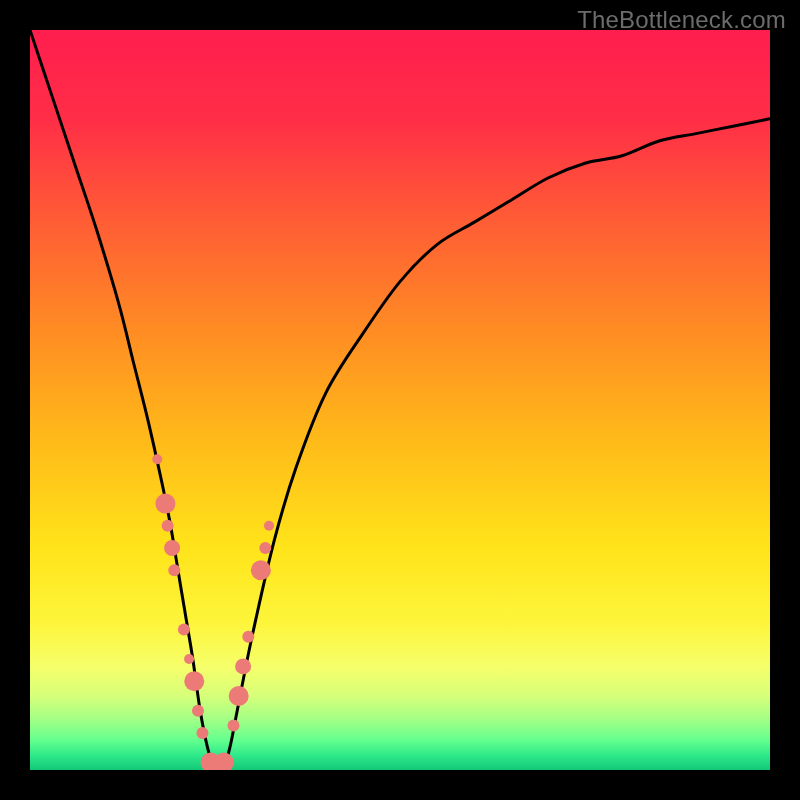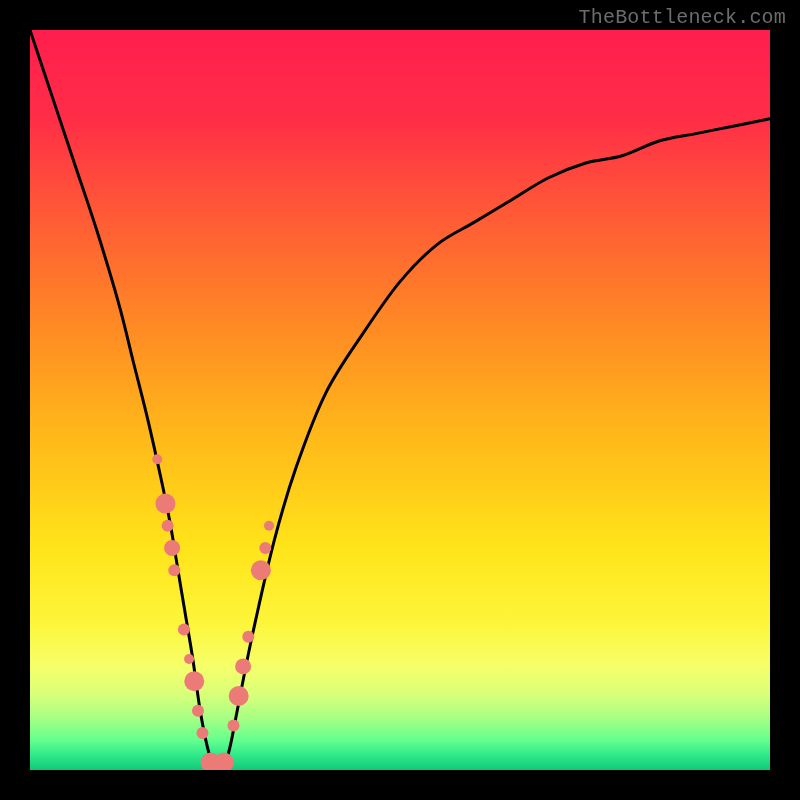--- a/index.html
+++ b/index.html
@@ -27,24 +27,23 @@
   }
   .gradient {
     position: absolute;
     left: 0; top: 0; width: 100%; height: 100%;
   }
   .watermark {
     position: absolute;
     top: 6px;
     right: 14px;
     color: #6c6c6c;
-    font-size: 20px;
+    font-size: 24px;
     font-weight: 500;
     letter-spacing: 0.2px;
-    font-family: Liberation Mono, monospace;
   }
   svg.curve {
     position: absolute;
     left: 0; top: 0;
     width: 100%; height: 100%;
   }
 </style>
 </head>
 <body>
 

